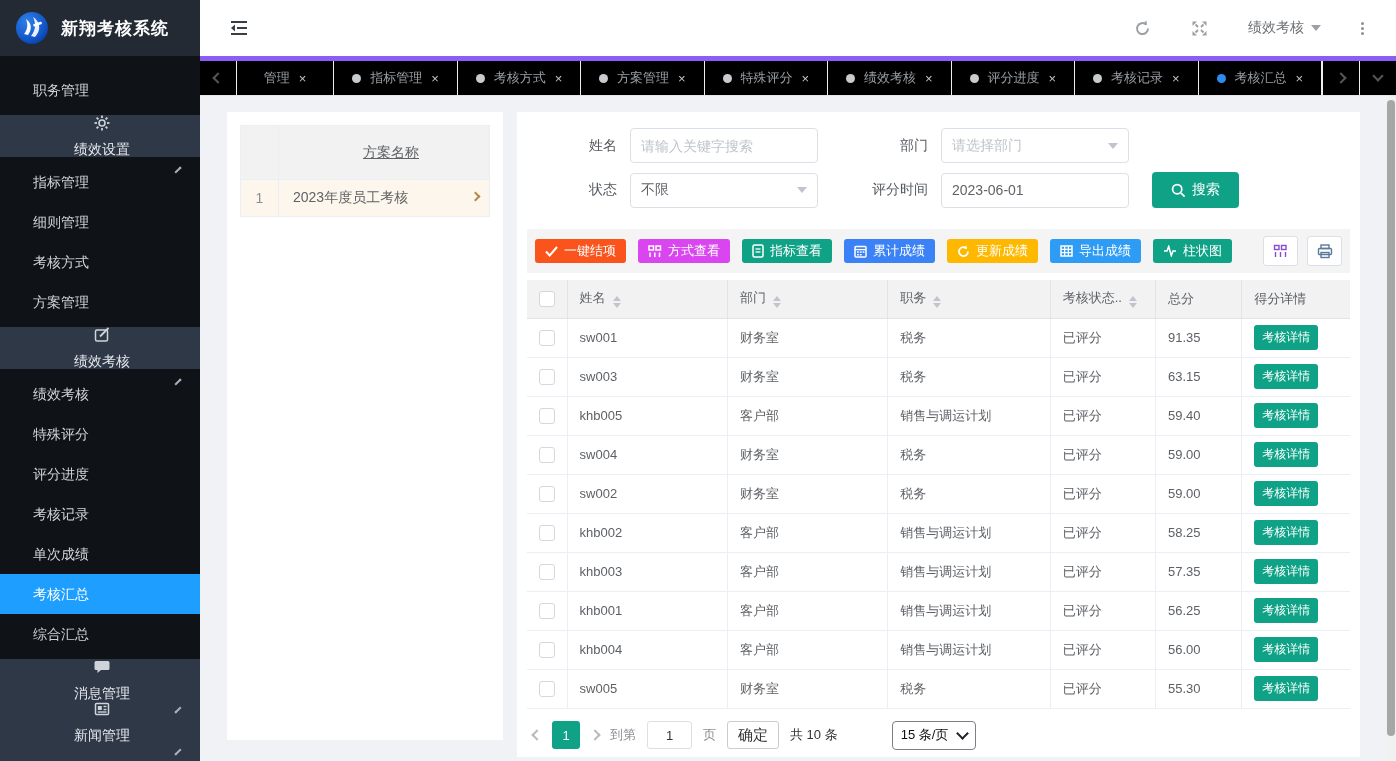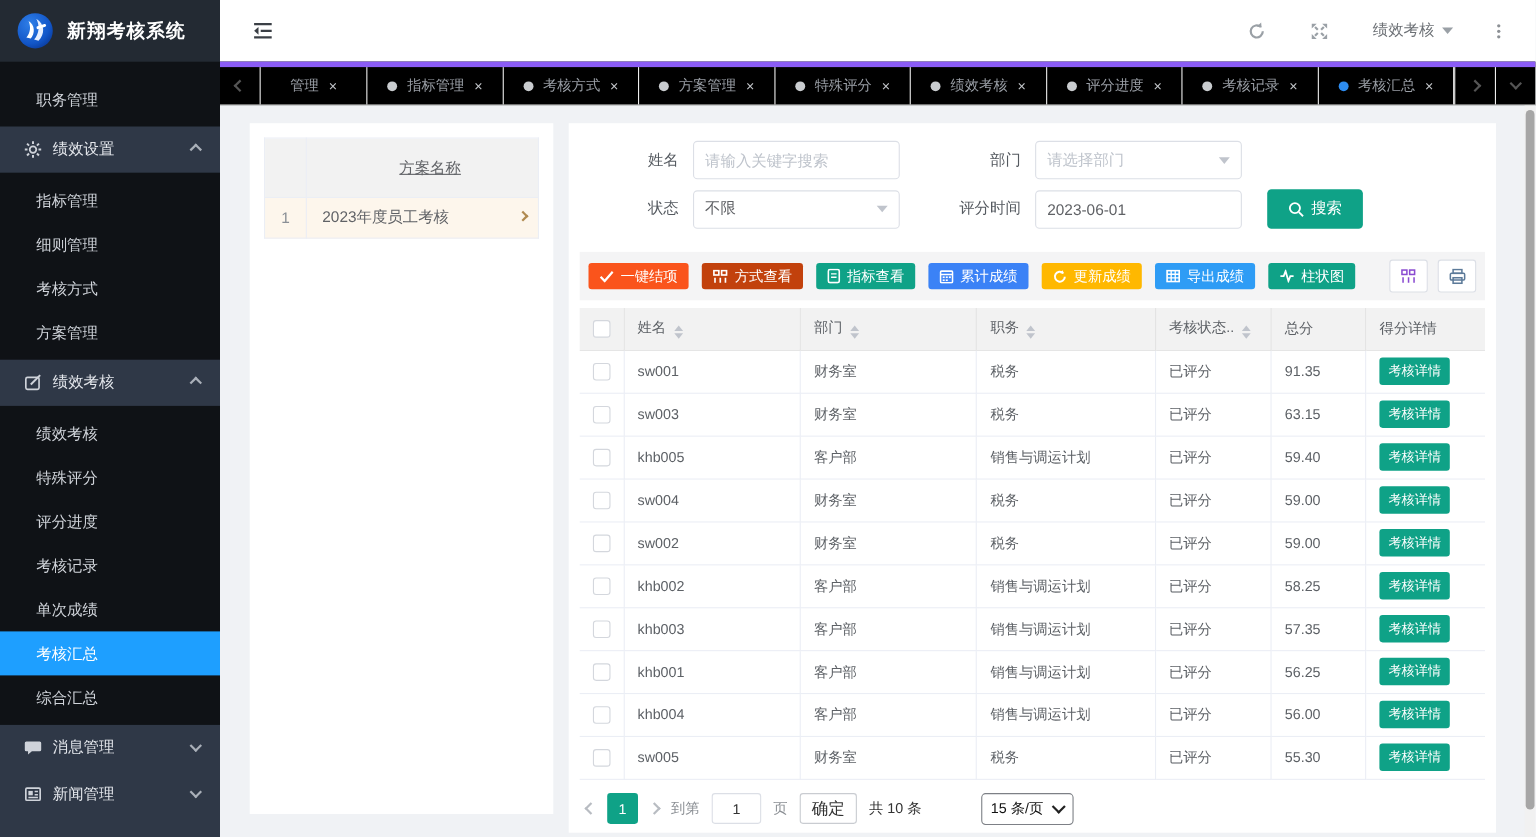--- a/index.html
+++ b/index.html
@@ -9,21 +9,21 @@
 
   
   .sidebar { flex:0 0 200px; width:200px; background:#2f3847; color:#d4d8df; display:flex; flex-direction:column; overflow:hidden; }
   .logo-bar { flex:0 0 56px; height:56px; background:#232a33; display:flex; align-items:center; padding-left:15px; gap:12px; }
   .logo-title { color:#fff; font-size:17px; font-weight:bold; letter-spacing:1px; }
   .submenu { background:#0f1216; padding:5px 0; }
   .sub-item { height:40px; line-height:40px; padding-left:33px; font-size:14px; color:#d0d4da; cursor:pointer; white-space:nowrap; }
   .sub-item.active { background:#1e9fff; color:#fff; }
   .clip-row { height:14px; overflow:hidden; position:relative; }
   .clip-row .sub-item { position:absolute; top:-27px; left:0; right:0; }
-  .group { height:42px; display:flex; align-items:center; padding:0 18px 0 22px; font-size:14px; color:#e4e7ec; gap:10px; cursor:pointer; }
+  .group { height:42px; display:flex; align-items:center; padding:0 18px 0 22px; font-size:14px; color:#e4e7ec; gap:10px; cursor:pointer;flex-direction:column; }
   .chev { width:8px; height:8px; border-left:2px solid #aab0b9; border-bottom:2px solid #aab0b9; display:inline-block; }
   .chev.up { transform:rotate(135deg); margin-left:auto; }
   .chev.down { transform:rotate(-45deg); margin-left:auto; margin-top:-4px; }
   .gicon { width:16px; height:16px; flex:0 0 16px; }
 
   
   .main { flex:1; display:flex; flex-direction:column; min-width:0; }
   .topbar { flex:0 0 56px; background:#fff; display:flex; align-items:center; padding:0 18px 0 30px; }
   .topbar-right { margin-left:auto; display:flex; align-items:center; gap:40px; color:#8c9095; margin-right:14px; }
   .workspace { display:flex; align-items:center; gap:7px; color:#6c7075; font-size:14px; cursor:pointer; }
@@ -348,21 +348,21 @@
           </button>
         </div>
 
         <div class="toolbar">
           <button class="tbtn" style="background:#fa541c;">
             <svg width="13" height="11" viewBox="0 0 13 11">
                 <polyline points="1,5.5 4.7,9.5 12,1" fill="none" stroke="#fff" stroke-width="2"></polyline>
               </svg>
             <span>一键结项</span>
           </button>
-          <button class="tbtn" style="background:#c2410c;">
+          <button class="tbtn" style="background:#d946ef;">
             <svg width="14" height="13" viewBox="0 0 14 13">
                 <g fill="none" stroke="#fff" stroke-width="1.5">
                   <rect x="1" y="1" width="4.5" height="4"></rect>
                   <rect x="8" y="1" width="4.5" height="4"></rect>
                   <line x1="2" y1="7.5" x2="2" y2="12"></line>
                   <line x1="6.8" y1="7.5" x2="6.8" y2="12"></line>
                   <line x1="11.5" y1="7.5" x2="11.5" y2="12"></line>
                 </g>
               </svg>
             <span>方式查看</span>

